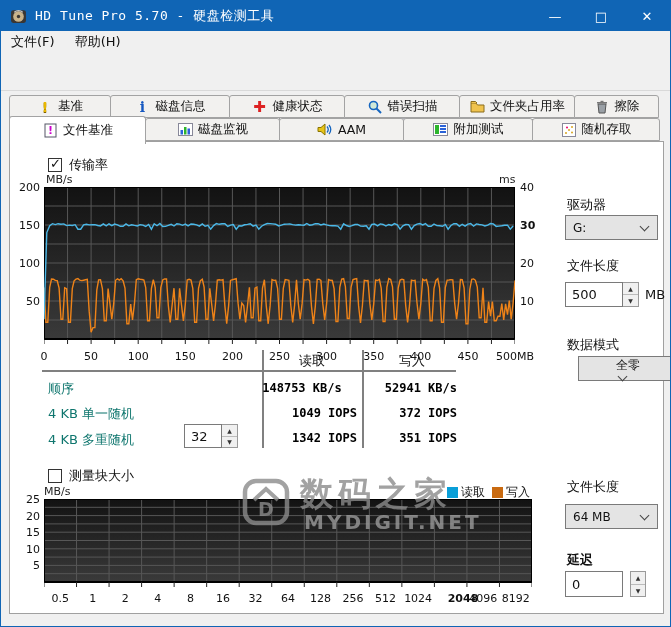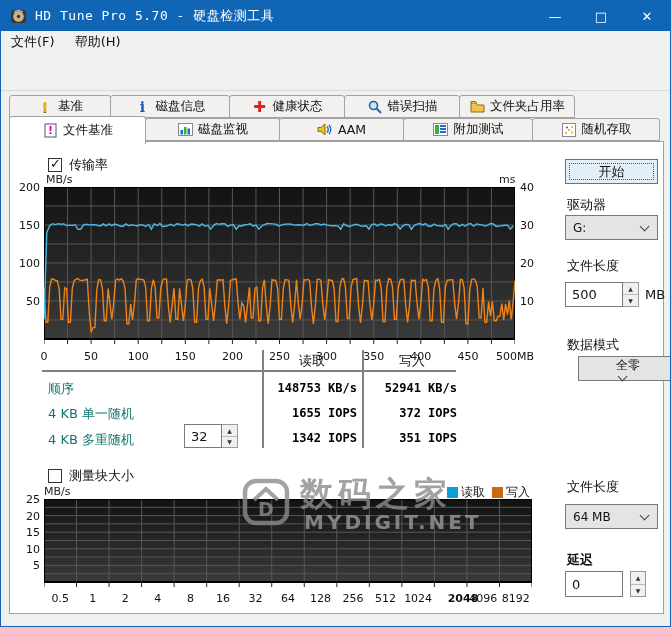--- a/index.html
+++ b/index.html
@@ -187,20 +187,30 @@
     </div>
     <div class="tab" style="width:116px">
       <span class="tab-ico">
         <svg width="15" height="13" viewBox="0 0 15 13">
             <path d="M1 3 h5 l1.5 2 H14 v7 H1z" fill="#f0c34e" stroke="#8a6d1d"></path>
             <path d="M1 3 V1.5 h4.5 L7 3" fill="#f0c34e" stroke="#8a6d1d"></path>
           </svg>
       </span>
       <span>文件夹占用率</span>
     </div>
+    <div class="tab" style="width:85px">
+      <span class="tab-ico">
+        <svg width="12" height="14" viewBox="0 0 12 14">
+            <path d="M2 4 h8 l-1 9 H3z" fill="#9aa0a6" stroke="#555"></path>
+            <rect x="1" y="2" width="10" height="1.6" fill="#777"></rect>
+            <rect x="4.5" y="0.8" width="3" height="1.4" fill="#777"></rect>
+          </svg>
+      </span>
+      <span>擦除</span>
+    </div>
   </div>
 
   <div class="tabrow" id="tabrow2">
     <div class="tab active" style="width:137px">
       <span class="tab-ico">
         <svg width="13" height="15" viewBox="0 0 13 15">
             <rect x="1" y="1" width="11" height="13" fill="#fff" stroke="#556"></rect>
             <text x="6.5" y="11" font-size="11" font-weight="bold" fill="#c0c" text-anchor="middle">!</text>
           </svg>
       </span>
@@ -263,21 +273,21 @@
     <span class="axis-unit" style="left:36px; top:31px;" id="top-yleft-unit">MB/s</span>
     <span class="axis-unit" style="left:489px; top:31px;" id="top-yright-unit">ms</span>
     <div id="top-yleft-ticks">
         <div class="tick right-al" style="left: 2px; top: 39px; width: 28px; position: absolute;">200</div>
         <div class="tick right-al" style="left: 2px; top: 77px; width: 28px; position: absolute;">150</div>
         <div class="tick right-al" style="left: 2px; top: 115px; width: 28px; position: absolute;">100</div>
         <div class="tick right-al" style="left: 2px; top: 153px; width: 28px; position: absolute;">50</div>
       </div>
     <div id="top-yright-ticks">
         <div class="tick " style="left: 510px; top: 39px; width: 24px; position: absolute;">40</div>
-        <div class="tick " style="left: 510px; top: 77px; width: 24px; position: absolute;">30</div>
+        <div class="tick " style="left: 510px; top: 77px; width: 24px; position: absolute; font-weight: bold;">30</div>
         <div class="tick " style="left: 510px; top: 115px; width: 24px; position: absolute;">20</div>
         <div class="tick " style="left: 510px; top: 153px; width: 24px; position: absolute;">10</div>
       </div>
     <svg class="chart-svg" id="topchart" style="left:34px; top:45px;" width="471" height="158">
         <defs>
           <linearGradient id="gt" x1="0" y1="0" x2="0" y2="1">
             <stop offset="0%" stop-color="#121212"></stop>
             <stop offset="100%" stop-color="#3a3a3a"></stop>
           </linearGradient>
         </defs>
@@ -346,25 +356,25 @@
         <div class="tick center-al" style="left: 485px; top: 208px; width: 40px; position: absolute;">500MB</div>
       </div>
 
     <div class="tbl-header" style="left:257px; top:210px;">读取</div>
     <div class="tbl-header" style="left:357px; top:210px;">写入</div>
     <div class="tbl-vline" style="left:252px; top:208px; height:98px;"></div>
     <div class="tbl-vline" style="left:352px; top:208px; height:98px;"></div>
     <div class="tbl-hline" style="left:32px; top:228px; width:414px;"></div>
 
     <div class="tbl-label" style="left:38px; top:238px;">顺序</div>
-    <div class="tbl-val" style="left:237px; top:239px;">148753 KB/s</div>
+    <div class="tbl-val" style="left:237px; top:239px;text-align:center;">148753 KB/s</div>
     <div class="tbl-val" style="left:337px; top:239px;">52941 KB/s</div>
 
     <div class="tbl-label" style="left:38px; top:263px;">4 KB 单一随机</div>
-    <div class="tbl-val" style="left:237px; top:264px;">1655 IOPS</div>
+    <div class="tbl-val" style="left:237px; top:264px;">1049 IOPS</div>
     <div class="tbl-val" style="left:337px; top:264px;">372 IOPS</div>
 
     <div class="tbl-label" style="left:38px; top:289px;">4 KB 多重随机</div>
     <div class="spinbox" style="left:174px; top:282px;">
       <span class="spin-text" style="width:38px; height:24px;">32</span>
       <span class="spin-btns" style="height:24px;">
           <div>▲</div>
           <div>▼</div>
         </span>
     </div>
@@ -459,21 +469,20 @@
     <div id="watermark">
       <svg id="wm-logo" width="48" height="48" viewBox="0 0 48 48">
         <rect x="3" y="3" width="42" height="42" rx="11" fill="none" stroke="#8b8b8b" stroke-width="4.5"></rect>
         <path d="M12 22 L24 11 L36 22" fill="none" stroke="#8b8b8b" stroke-width="4"></path>
         <text x="24" y="38" font-size="19" font-weight="bold" fill="#8b8b8b" text-anchor="middle" font-family="DejaVu Sans, sans-serif">D</text>
       </svg>
       <div id="wm-line1">数码之家</div>
       <div id="wm-line2">MYDIGIT.NET</div>
     </div>
 
-    <div id="start-btn">开始</div>
 
     <div class="rp-label" style="left:557px; top:54px;">驱动器</div>
     <div class="combo rp-combo" style="left:555px; top:73px;">
       <span class="val">G:</span>
       <span class="chev"></span>
     </div>
 
     <div class="rp-label" style="left:557px; top:115px;">文件长度</div>
     <div class="spinbox" style="left:555px; top:140px;">
       <span class="spin-text" style="width:58px; height:25px;">500</span>

